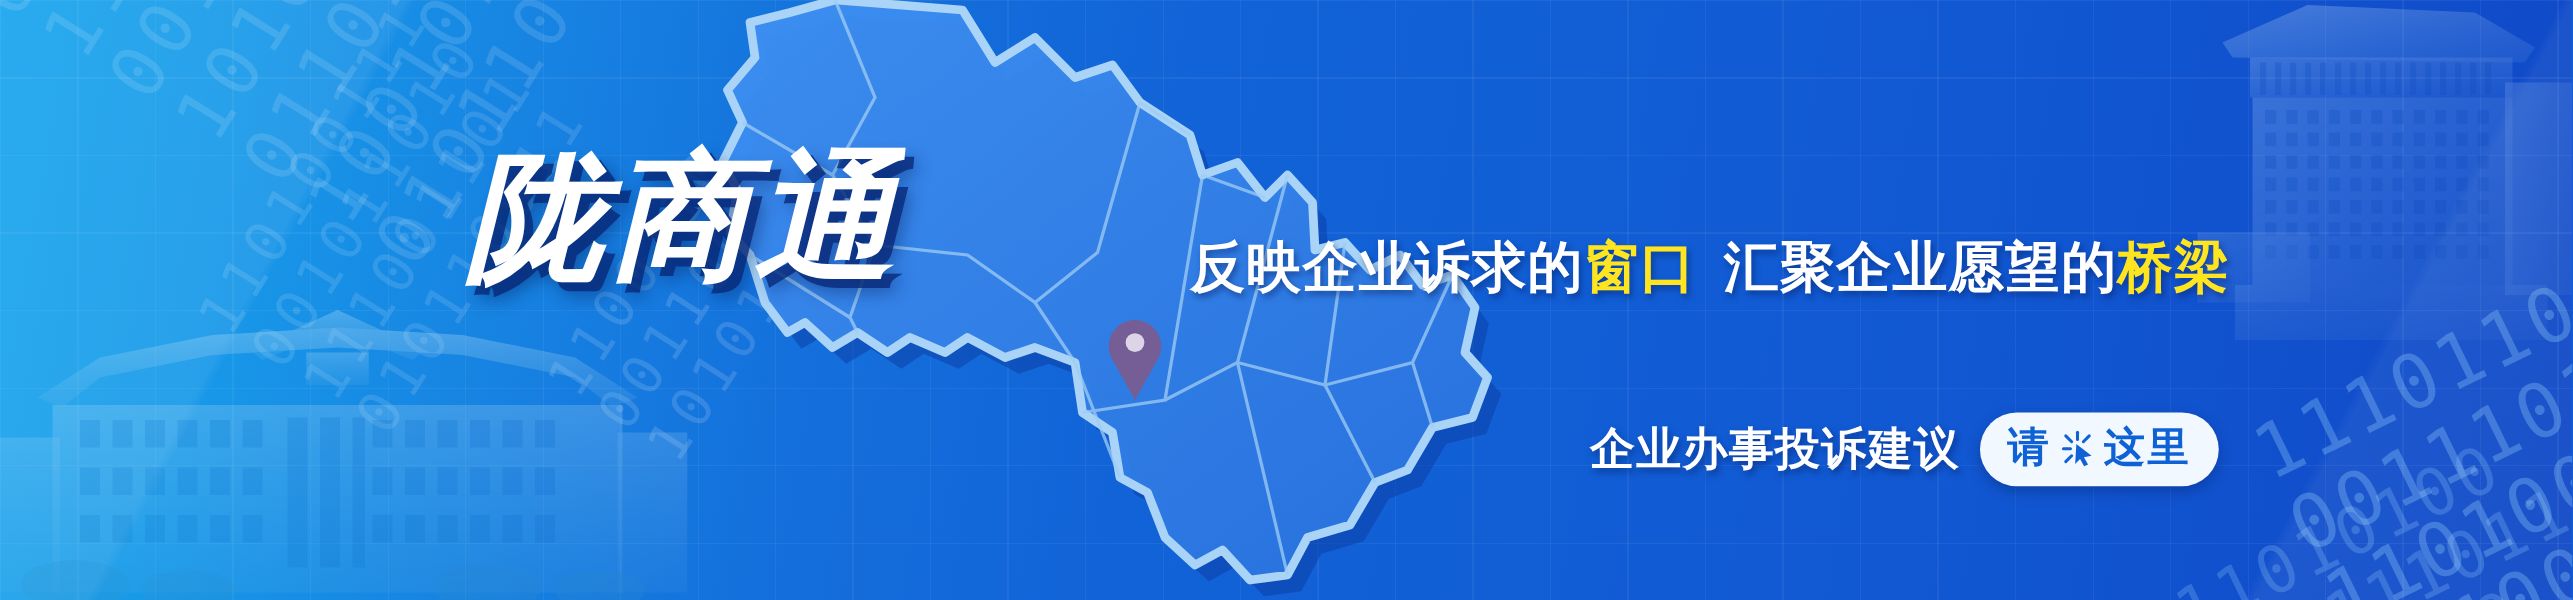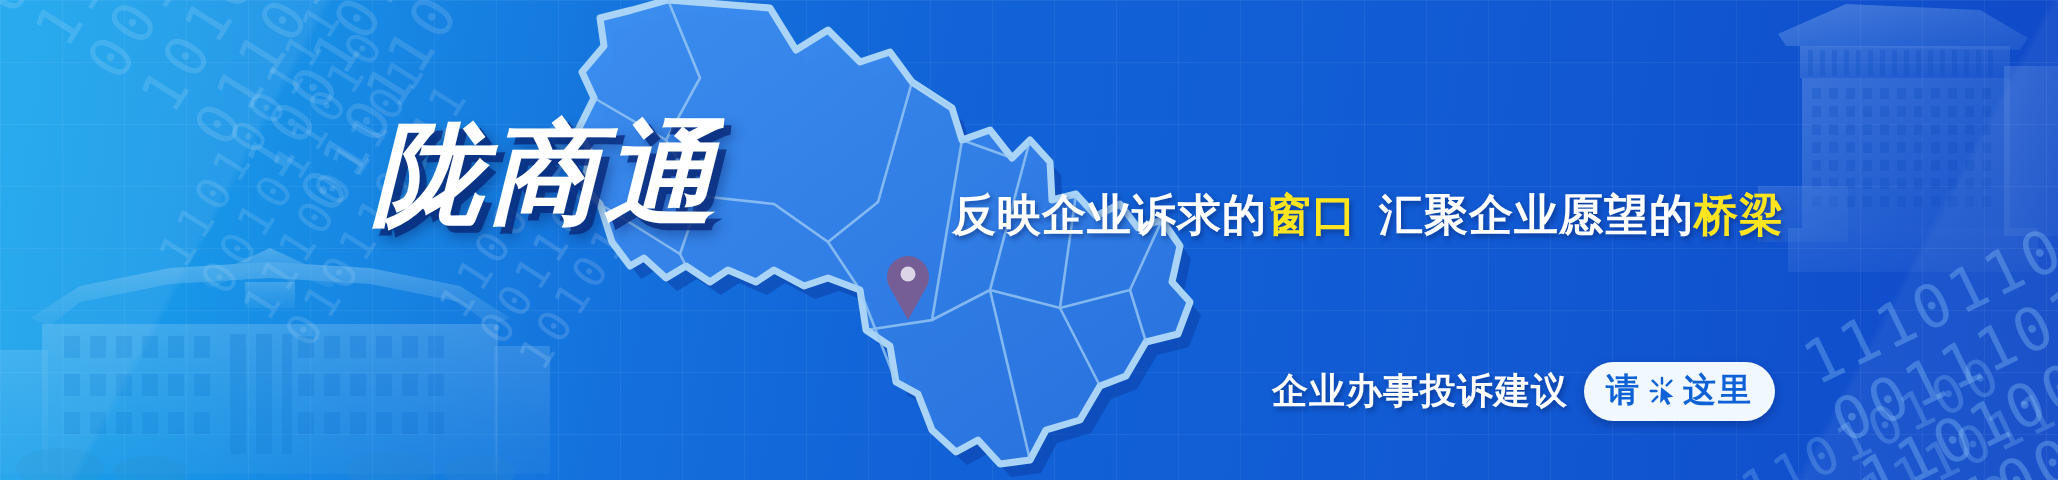--- a/index.html
+++ b/index.html
@@ -144,21 +144,20 @@
   .hl { color:#ffe51f; }
   .gap { display:inline-block; width:22px; }
 
   .cta-row {
     position:absolute;
     left:1272px; top:330px;
     display:flex;
     align-items:center;
     gap:16px;
     white-space:nowrap;
-    margin-top:32px;
   }
   .cta-text {
     font-size:36px;
     font-weight:bold;
     color:#ffffff;
     letter-spacing:1px;
     text-shadow:2px 3px 5px rgba(5,30,95,.5);
   }
   .cta-pill {
     display:flex;

